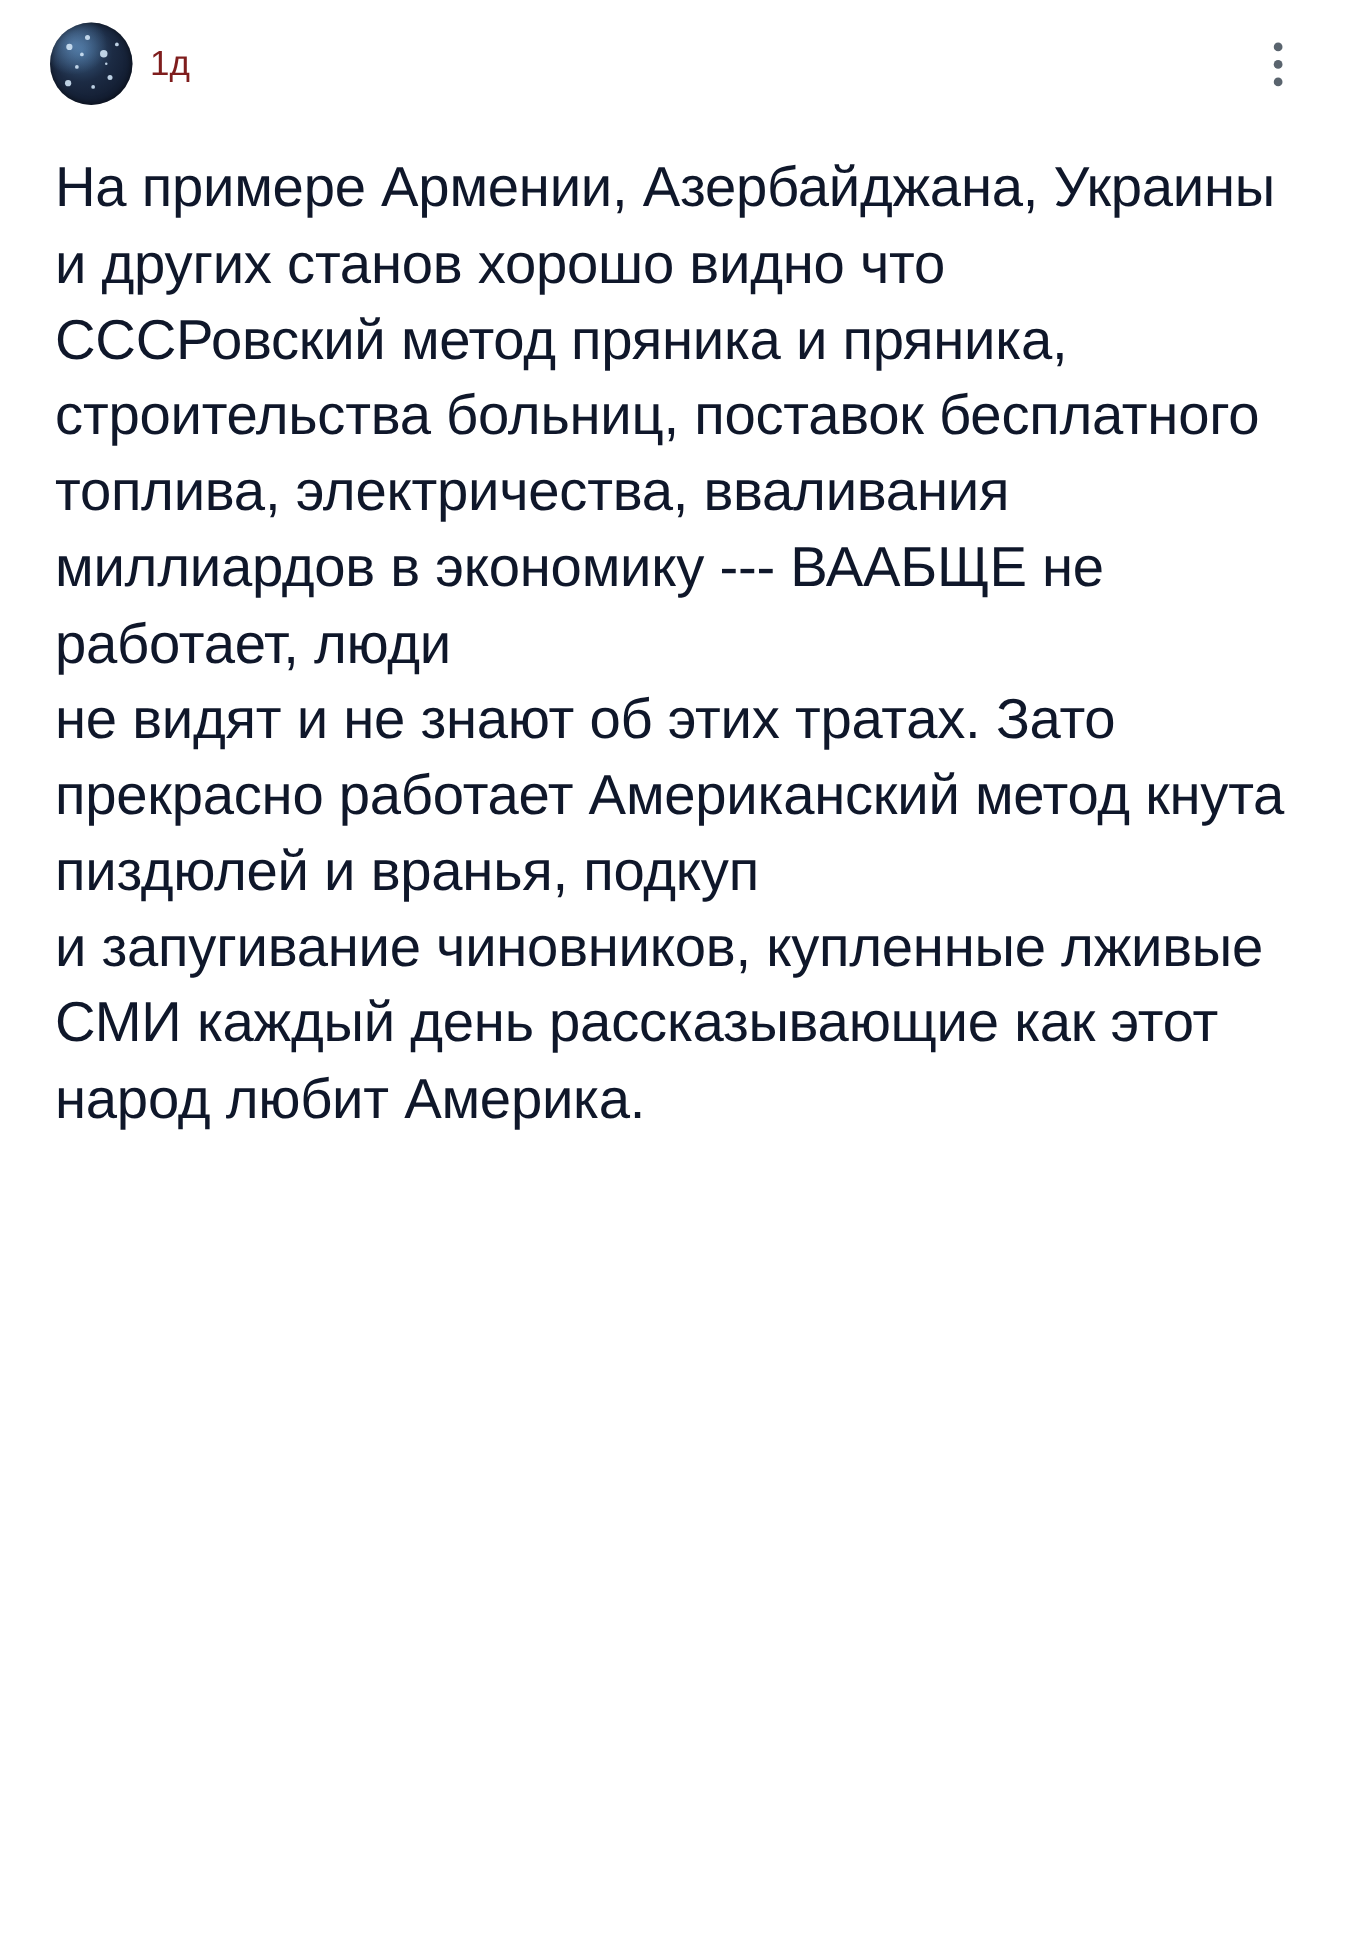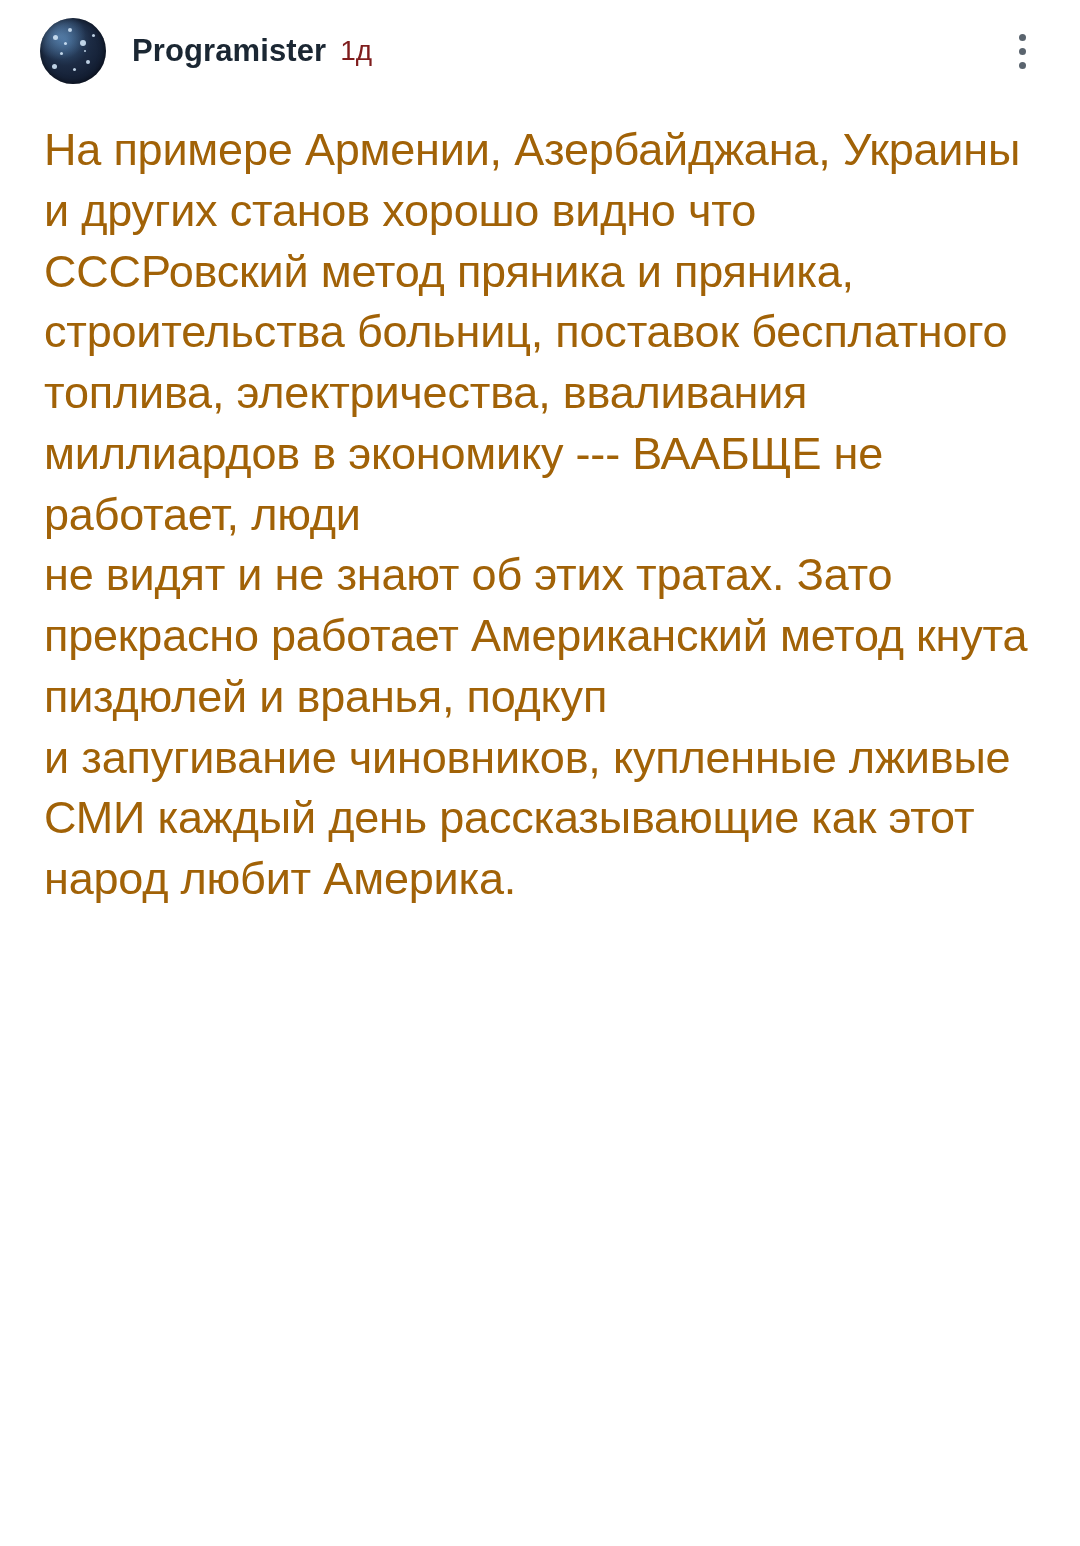--- a/index.html
+++ b/index.html
@@ -102,21 +102,21 @@
   }
 
   
   .post-body {
     padding: 30px 52px 40px 44px;
     box-sizing: border-box;
   }
   .post-text {
     font-size: 45px;
     line-height: 1.35;
-    color: #a16207;
+    color: #0f172a;
     white-space: pre-wrap;
     word-wrap: break-word;
     letter-spacing: -0.2px;
   }
 </style>
 </head>
 <body>
 
 <div class="post">
 
@@ -129,21 +129,20 @@
       <span class="star s3"></span>
       <span class="star s4"></span>
       <span class="star s5"></span>
       <span class="star s6"></span>
       <span class="star s7"></span>
       <span class="star s8"></span>
       <span class="star s9"></span>
       <span class="star s10"></span>
     </div>
 
-    <div class="author-name">Programister</div>
     <div class="post-time">1д</div>
 
     <div class="header-spacer"></div>
 
     <div class="more-button">
       <span class="dot"></span>
       <span class="dot"></span>
       <span class="dot"></span>
     </div>
 

